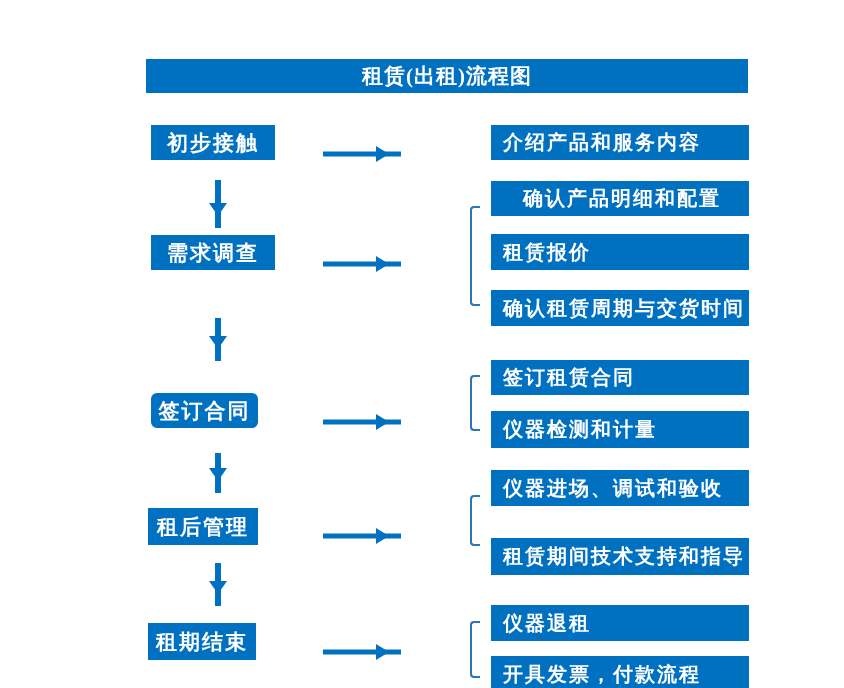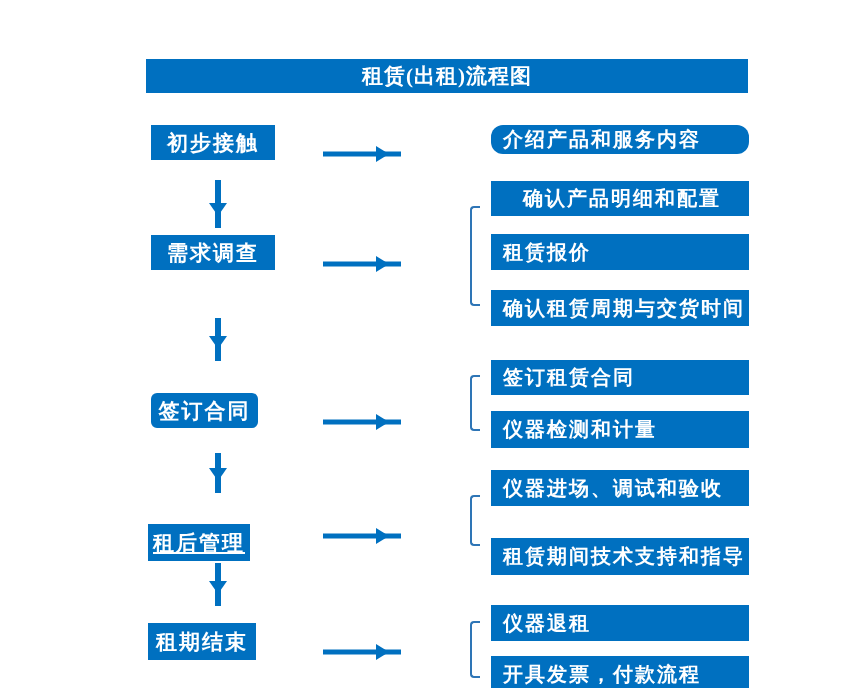--- a/index.html
+++ b/index.html
@@ -102,21 +102,21 @@
 </head>
 <body>
 
 <div class="canvas">
 
   <div class="title-bar">租赁(出租)流程图</div>
 
   <div class="box step-box" style="left:103px; top:77px; width:124px; height:35px;">初步接触</div>
   <div class="box step-box" style="left:103px; top:187px; width:124px; height:35px;text-align:center;">需求调查</div>
   <div class="box step-box" style="left:103px; top:345px; width:107px; height:35px;border-radius:6px;">签订合同</div>
-  <div class="box step-box" style="left:100px; top:476px; width:102px; height:37px;text-decoration:underline;">租后管理</div>
+  <div class="box step-box" style="left:100px; top:460px; width:110px; height:37px;">租后管理</div>
   <div class="box step-box" style="left:100px; top:575px; width:108px; height:37px;">租期结束</div>
 
   <div class="v-arrow" style="left:148px; top:120px; height:60px;">
     <div class="shaft"></div>
     <div class="head"></div>
   </div>
   <div class="v-arrow" style="left:148px; top:258px; height:55px;">
     <div class="shaft"></div>
     <div class="head"></div>
   </div>
@@ -148,21 +148,21 @@
   <div class="h-arrow" style="left:263px; top:584px; width:90px;">
     <div class="shaft"></div>
     <div class="head"></div>
   </div>
 
   <div class="bracket" style="top:158px; height:100px;"></div>
   <div class="bracket" style="top:327px; height:56px;"></div>
   <div class="bracket" style="top:447px; height:51px;"></div>
   <div class="bracket" style="top:573px; height:57px;"></div>
 
-  <div class="box detail-box" style="top:77px; height:29px;border-radius:12px;">介绍产品和服务内容</div>
+  <div class="box detail-box" style="top:77px; height:35px;">介绍产品和服务内容</div>
 
   <div class="box detail-box" style="top:133px; height:35px;padding-left:32px;">确认产品明细和配置</div>
   <div class="box detail-box" style="top:186px; height:36px;">租赁报价</div>
   <div class="box detail-box" style="top:242px; height:36px;">确认租赁周期与交货时间</div>
 
   <div class="box detail-box" style="top:312px; height:35px;">签订租赁合同</div>
   <div class="box detail-box" style="top:363px; height:37px;">仪器检测和计量</div>
 
   <div class="box detail-box" style="top:422px; height:36px;">仪器进场、调试和验收</div>
   <div class="box detail-box" style="top:490px; height:37px;">租赁期间技术支持和指导</div>

